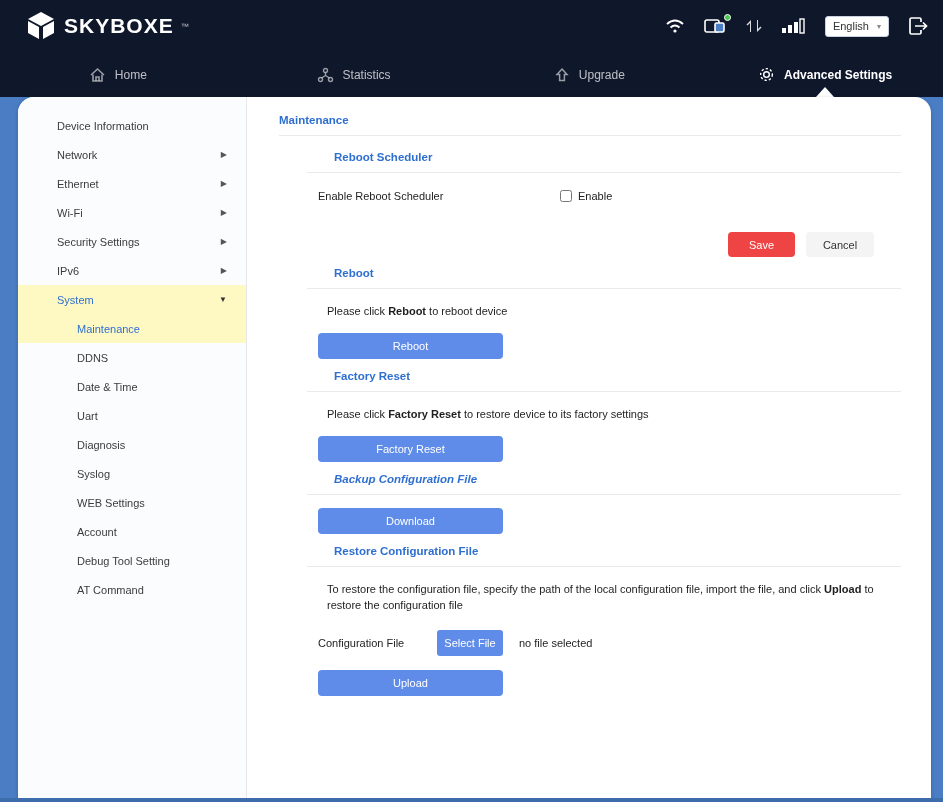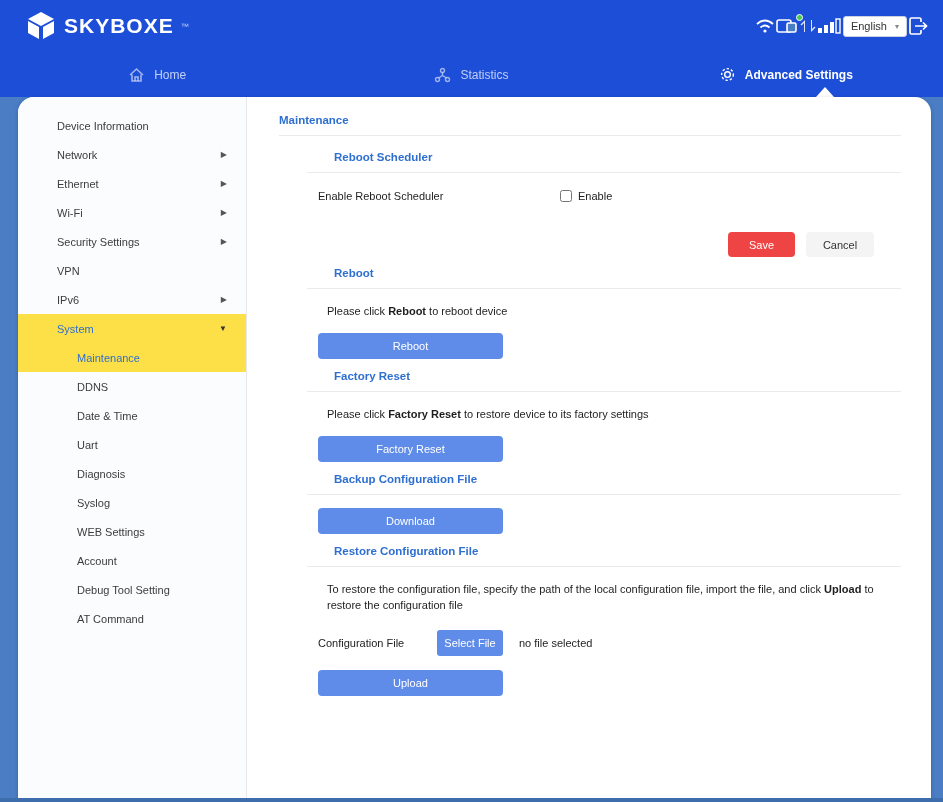--- a/index.html
+++ b/index.html
@@ -6,26 +6,26 @@
   html,body { width:943px; height:802px; overflow:hidden; }
   body {
     position:relative;
     background:#4a7dc4;
     font-family:"Liberation Sans", sans-serif;
     font-size:11px;
     color:#222;
   }
 
   
-  .header { position:absolute; top:0; left:0; width:943px; height:97px; background:#1d4ed8; }
+  .header { position:absolute; top:0; left:0; width:943px; height:97px; background:#0f172a; }
   .header-top { display:flex; align-items:center; justify-content:space-between; height:52px; padding:0 14px 0 24px; }
   .logo { display:flex; align-items:center; gap:6px; }
   .logo-text { color:#fff; font-weight:bold; font-size:21px; letter-spacing:1px; }
   .logo-mark { color:#fff; opacity:.7; font-size:8px; vertical-align:super; margin-left:1px; }
-  .status-area { display:flex; align-items:center; }
+  .status-area { display:flex; align-items:center; gap:18px; }
   .sicon { position:relative; display:inline-flex; align-items:center; }
   .green-dot { position:absolute; top:-3px; right:-4px; width:7px; height:7px; border-radius:50%; background:#47c94e; border:1px solid #fff; }
   .lang-select {
     display:flex; align-items:center; gap:8px;
     background:#fff; border:1px solid #c9d3e0; border-radius:3px;
     height:21px; padding:0 7px; min-width:64px; cursor:pointer;
     color:#333; font-size:11px;
   }
   .lang-caret { color:#888; font-size:8px; }
 
@@ -50,21 +50,21 @@
   }
 
   
   .sidebar { width:229px; background:#fbfcfd; border-right:1px solid #e6e8ea; padding-top:14px; }
   .side-item {
     position:relative; height:29px; display:flex; align-items:center;
     padding-left:39px; color:#3c3c3c; cursor:pointer; font-size:11px;
   }
   .side-item .arrow { position:absolute; right:19px; color:#555; font-size:8px; }
   .side-item.child { padding-left:59px; }
-  .side-item.hl { background:#fde047; }
+  .side-item.hl { background:#fef9c3; }
   .side-item.blue { color:#2e6fd0; }
 
   
   .content { flex:1; padding:17px 30px 0 32px; }
   .page-title { color:#2e6fd0; font-weight:bold; font-size:11.5px; margin-bottom:9px; }
   .rule { border:none; border-top:1px solid #eaeaea; }
   .section-head { color:#2e6fd0; font-weight:bold; font-size:11.5px; margin:15px 0 9px 28px;padding-left:27px; }
   .section-rule { margin-left:28px; }
   .desc { margin:15px 0 0 39px; line-height:1.45; color:#1e1e1e; max-width:585px;padding-left:9px; }
   .desc b { font-weight:bold; }
@@ -153,20 +153,26 @@
     </div>
     <div class="tab">
       <svg width="17" height="16" viewBox="0 0 17 16" fill="none" stroke="currentColor" stroke-width="1.4">
         <circle cx="8.5" cy="3.5" r="2"></circle>
         <circle cx="3.5" cy="12.5" r="2"></circle>
         <circle cx="13.5" cy="12.5" r="2"></circle>
         <path d="M8.5 5.5 V8.5 M8.5 8.5 L4.5 11 M8.5 8.5 L12.5 11"></path>
       </svg>
       <span>Statistics</span>
     </div>
+    <div class="tab">
+      <svg width="16" height="16" viewBox="0 0 16 16" fill="none" stroke="currentColor" stroke-width="1.5">
+        <path d="M8 2 L13 7.5 H10.4 V13.5 H5.6 V7.5 H3 Z"></path>
+      </svg>
+      <span>Upgrade</span>
+    </div>
     <div class="tab active">
       <svg width="17" height="17" viewBox="0 0 18 18" fill="none" stroke="currentColor" stroke-width="1.5">
         <circle cx="9" cy="9" r="3"></circle>
         <circle cx="9" cy="9" r="6.2" stroke-dasharray="2.4 2.2"></circle>
       </svg>
       <span>Advanced Settings</span>
     </div>
   </div>
 </div>
 <div class="caret-up"></div>
@@ -185,23 +191,20 @@
         <span>Ethernet</span>
         <span class="arrow">▶</span>
       </div>
     <div class="side-item">
         <span>Wi-Fi</span>
         <span class="arrow">▶</span>
       </div>
     <div class="side-item">
         <span>Security Settings</span>
         <span class="arrow">▶</span>
-      </div>
-    <div class="side-item">
-        <span>VPN</span>
       </div>
     <div class="side-item">
         <span>IPv6</span>
         <span class="arrow">▶</span>
       </div>
     <div class="side-item hl blue">
         <span>System</span>
         <span class="arrow" style="color:#333;">▼</span>
       </div>
     <div class="side-item child hl blue">
@@ -257,21 +260,21 @@
     <div class="section-head" style="margin-top:10px;">Reboot</div>
     <hr class="rule section-rule">
     <p class="desc"><span>Please click </span><b>Reboot</b><span> to reboot device</span></p>
     <button class="btn-wide">Reboot</button>
 
     <div class="section-head" style="margin-top:11px;">Factory Reset</div>
     <hr class="rule section-rule">
     <p class="desc"><span>Please click </span><b>Factory Reset</b><span> to restore device to its factory settings</span></p>
     <button class="btn-wide">Factory Reset</button>
 
-    <div class="section-head" style="margin-top:11px;">Backup Configuration File</div>
+    <div class="section-head" style="margin-top:11px;font-style:italic;">Backup Configuration File</div>
     <hr class="rule section-rule">
     <button class="btn-wide">Download</button>
 
     <div class="section-head" style="margin-top:11px;">Restore Configuration File</div>
     <hr class="rule section-rule">
     <p class="desc" style="max-width:585px;"><span>To restore the configuration file, specify the path of the local configuration file, import the file, and click </span><b>Upload</b><span> to restore the configuration file</span></p>
     <div class="config-row">
       <span class="config-label">Configuration File</span>
       <button class="btn-select">Select File</button>
       <span class="no-file">no file selected</span>

